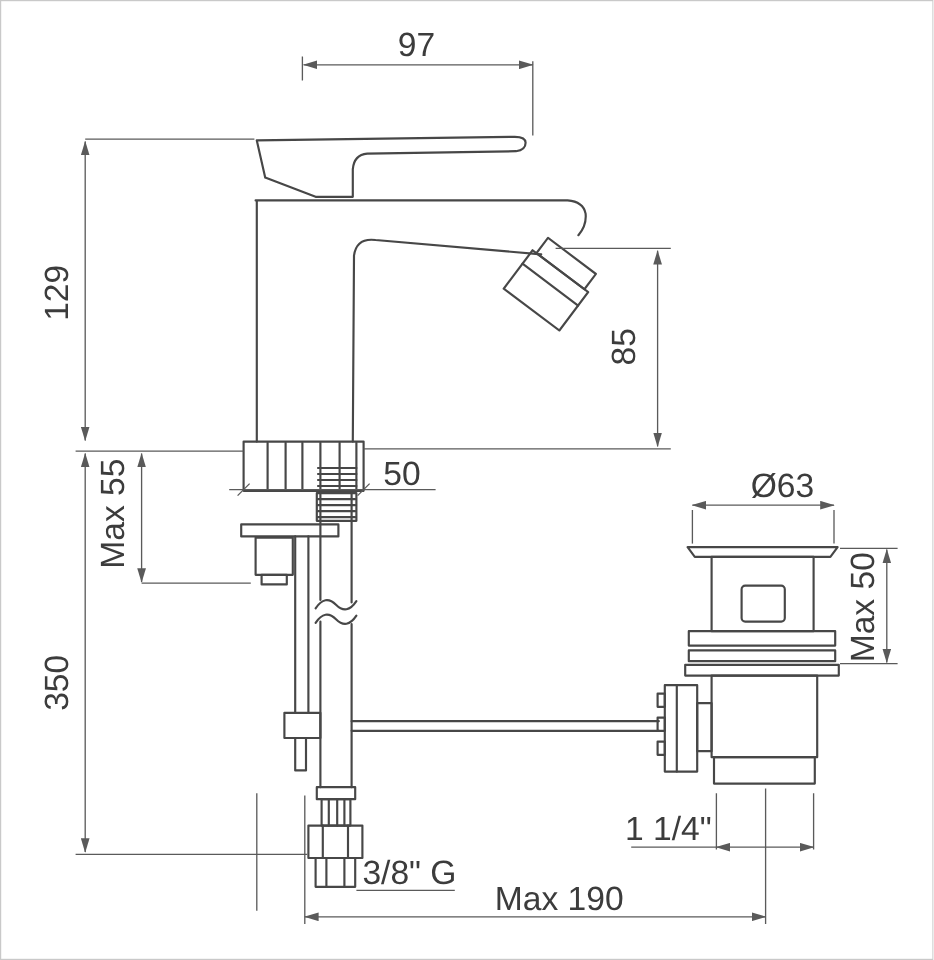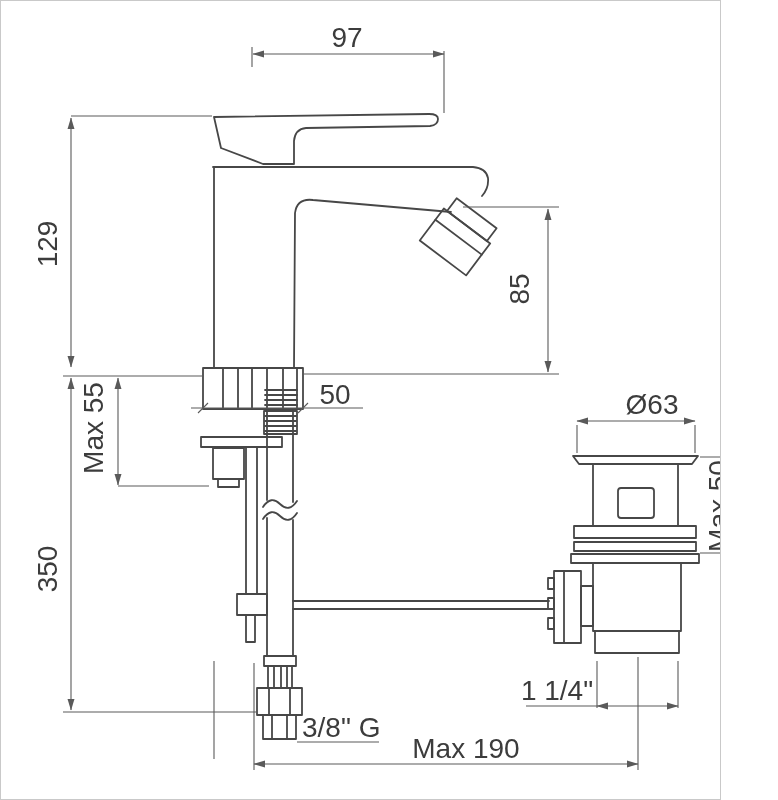--- a/index.html
+++ b/index.html
@@ -1,17 +1,17 @@
 <!DOCTYPE html>
 <html style="--line-color: #474747; --dim-color: #5a5a5a; --text-color: #3c3c3c;"><head>
 <meta charset="utf-8">
 <style>
   html,body{margin:0;padding:0;background:#ffffff;}
   .canvas{
-    position:relative;width:721px;height:800px;background:#ffffff;
+    position:relative;width:778px;height:800px;background:#ffffff;
     font-family:"Liberation Sans", sans-serif;
     border:1px solid #c9c9c9;box-sizing:border-box;
     overflow:hidden;
   }
   svg{position:absolute;left:0;top:0;}
   .product{stroke:var(--line-color,#474747);stroke-width:1.8;fill:none;stroke-linejoin:round;stroke-linecap:round;}
   .dimline{stroke:var(--dim-color,#5a5a5a);stroke-width:1.1;fill:none;}
   .dimtext{fill:var(--text-color,#3c3c3c);font-size:28px;font-family:"Liberation Sans",sans-serif;}
   .arrowfill{fill:var(--dim-color,#5a5a5a);}
 </style>

